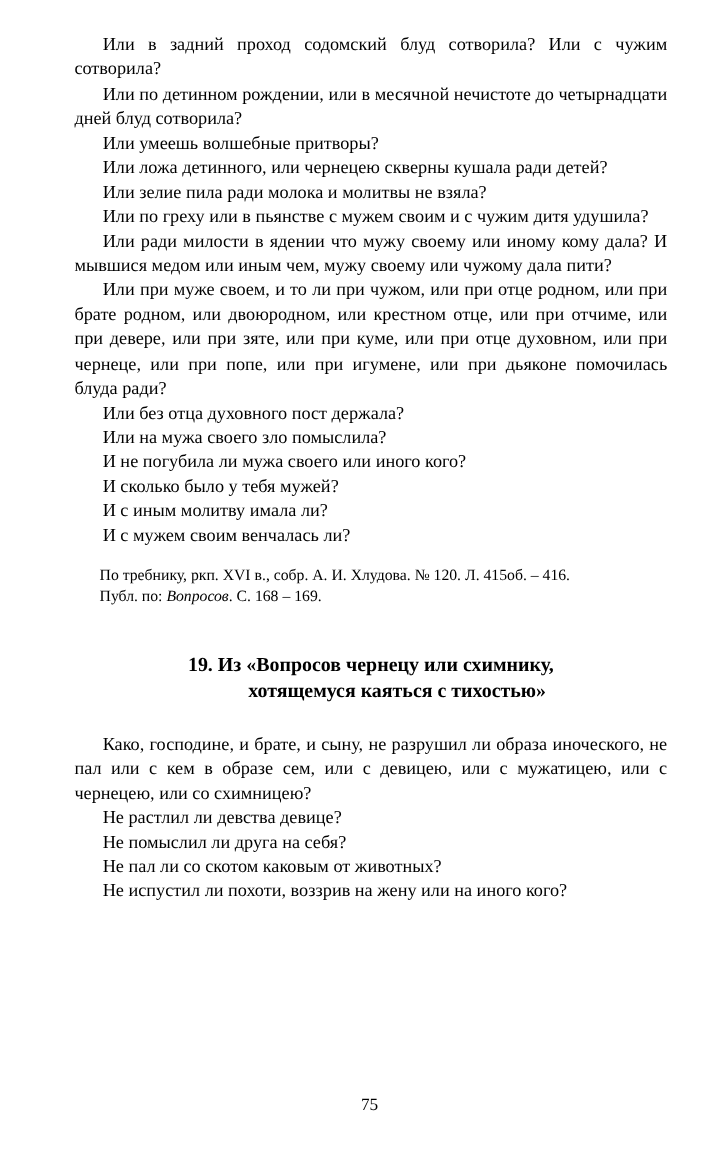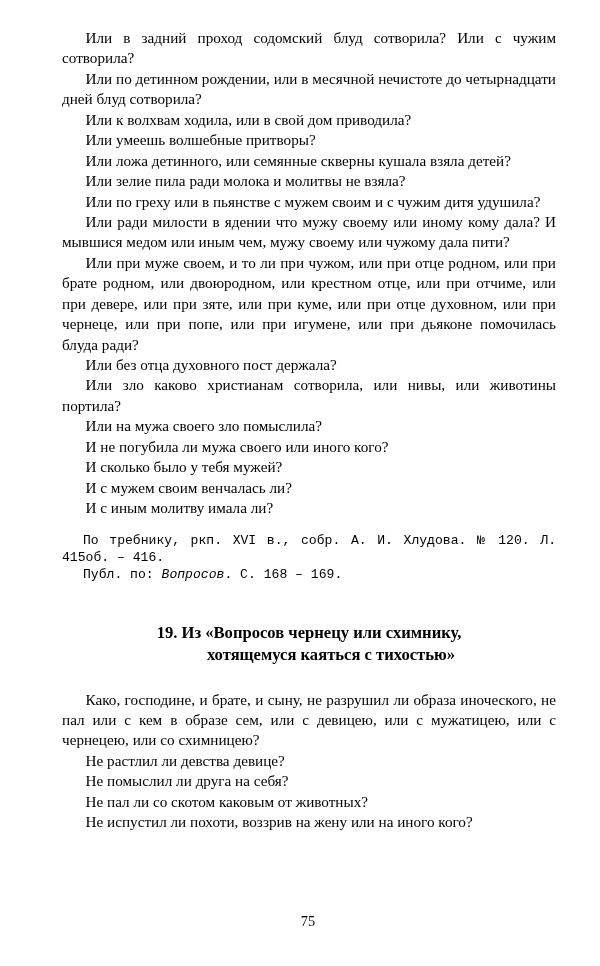--- a/index.html
+++ b/index.html
@@ -36,21 +36,20 @@
     height: 13px;
   }
   .source-note {
     font-size: 13.1px;
     line-height: 1.33;
     text-align: justify;
   }
   .source-note p {
     margin: 0;
     text-indent: 1.6em;
-    font-family: Liberation Mono, monospace;
   }
   .italic {
     font-style: italic;
   }
   .section-heading {
     margin: 38px 0 0 0;
     font-size: 16.6px;
     line-height: 1.35;
     text-align: center;
     font-weight: 700;
@@ -76,34 +75,32 @@
   }
 </style>
 </head>
 <body>
 
 <div class="page">
 
   <div class="body-text">
     <p>Или в задний проход содомский блуд сотворила? Или с чужим сотворила?</p>
     <p>Или по детинном рождении, или в месячной нечистоте до четырнадцати дней блуд сотворила?</p>
-    <p>Или к волхвам ходила, или в свой дом приводила?</p>
     <p>Или умеешь волшебные притворы?</p>
-    <p>Или ложа детинного, или семянные скверны кушала взяла детей?</p>
+    <p>Или ложа детинного, или чернецею скверны кушала ради детей?</p>
     <p>Или зелие пила ради молока и молитвы не взяла?</p>
     <p>Или по греху или в пьянстве с мужем своим и с чужим дитя удушила?</p>
     <p>Или ради милости в ядении что мужу своему или иному кому дала? И мывшися медом или иным чем, мужу своему или чужому дала пити?</p>
     <p>Или при муже своем, и то ли при чужом, или при отце родном, или при брате родном, или двоюродном, или крестном отце, или при отчиме, или при девере, или при зяте, или при куме, или при отце духовном, или при чернеце, или при попе, или при игумене, или при дьяконе помочилась блуда ради?</p>
     <p>Или без отца духовного пост держала?</p>
-    <p>Или зло каково христианам сотворила, или нивы, или животины портила?</p>
     <p>Или на мужа своего зло помыслила?</p>
     <p>И не погубила ли мужа своего или иного кого?</p>
     <p>И сколько было у тебя мужей?</p>
+    <p>И с иным молитву имала ли?</p>
     <p>И с мужем своим венчалась ли?</p>
-    <p>И с иным молитву имала ли?</p>
   </div>
 
   <div class="spacer-sm"></div>
 
   <div class="source-note">
     <p>По требнику, ркп. XVI в., собр. А. И. Хлудова. № 120. Л. 415об. – 416.</p>
     <p><span>Публ. по: </span><span class="italic">Вопросов</span><span>. С. 168 – 169.</span></p>
   </div>
 
   <h2 class="section-heading">

